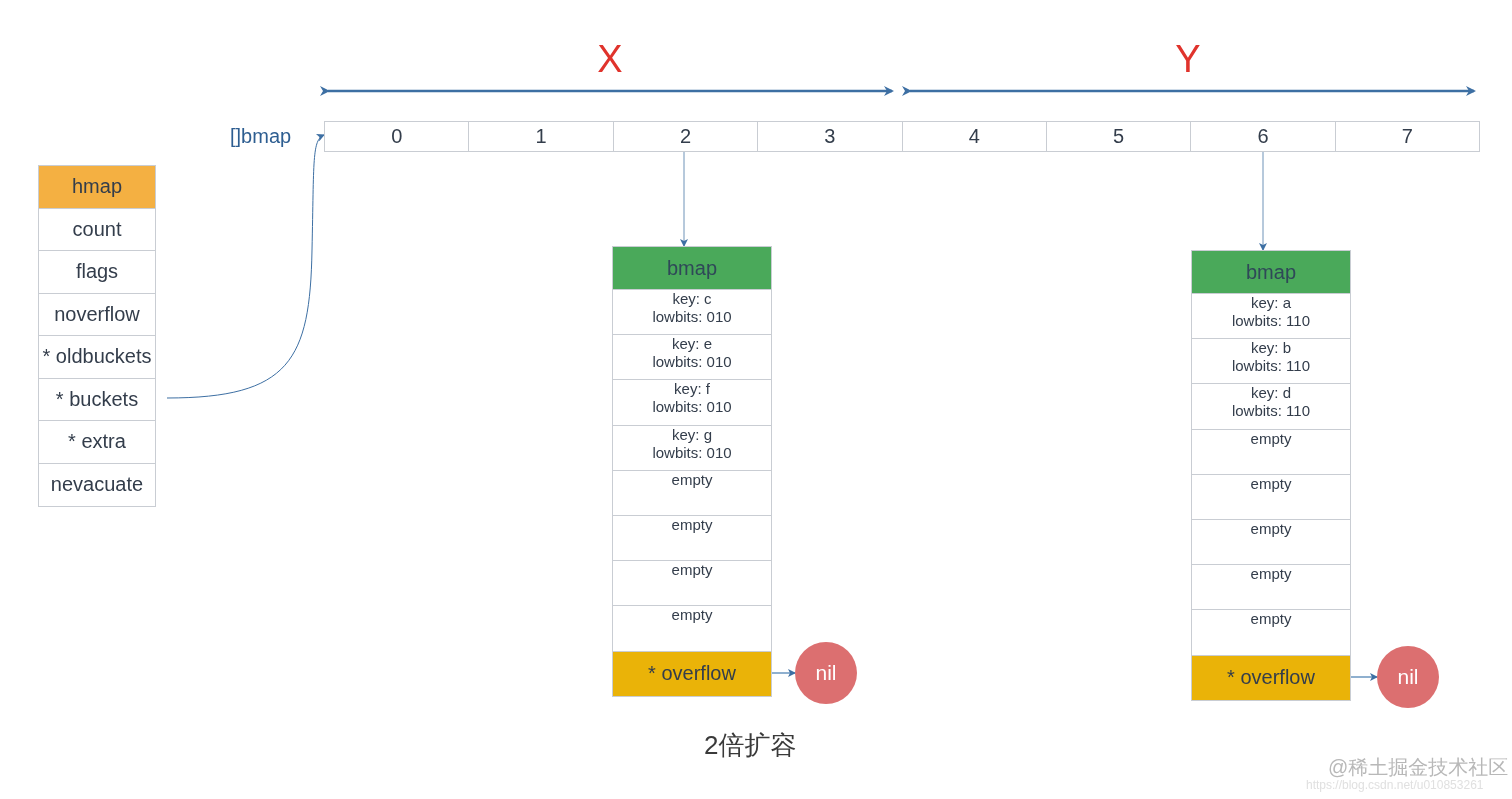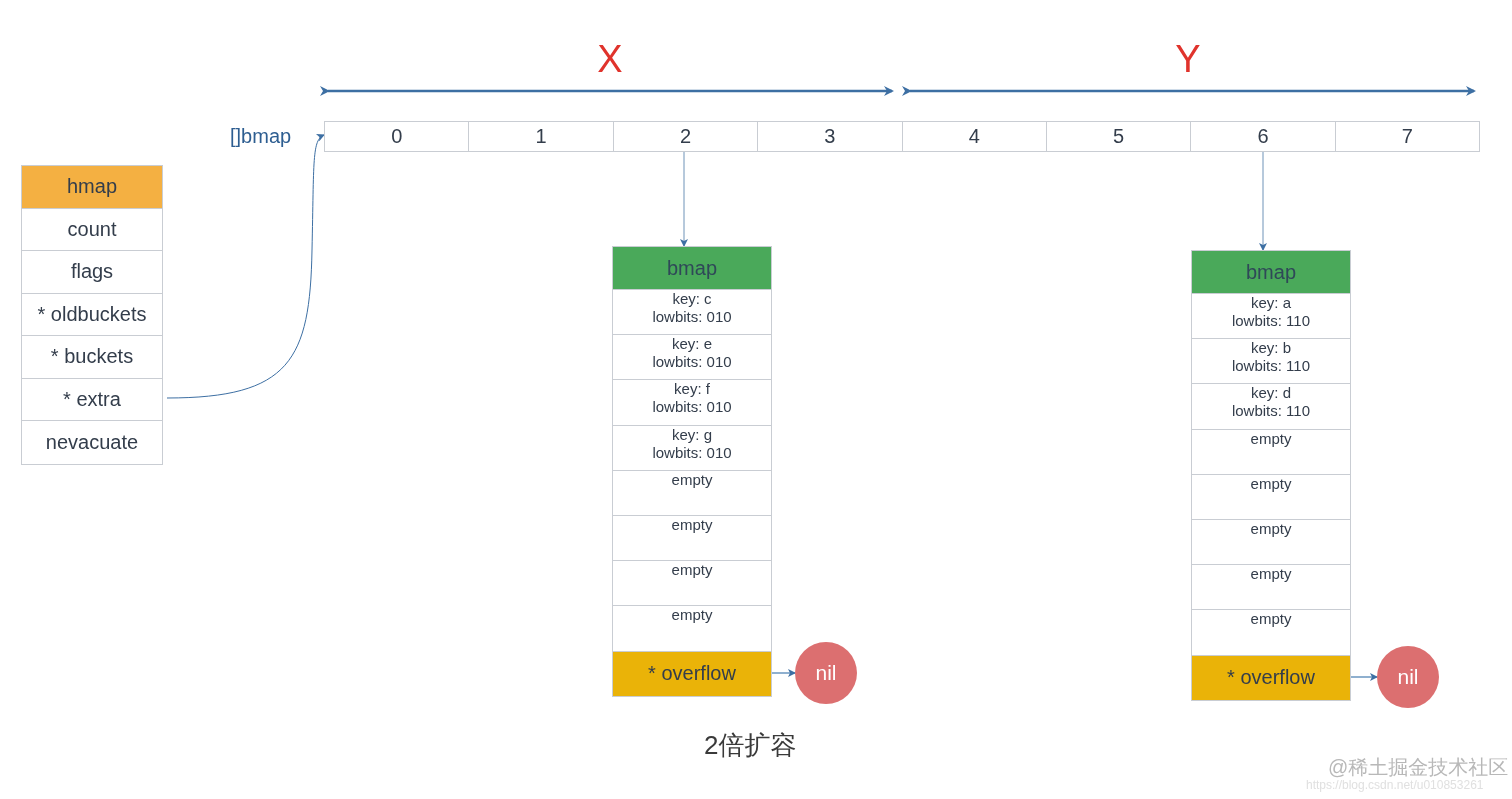--- a/index.html
+++ b/index.html
@@ -3,21 +3,21 @@
 <meta charset="utf-8">
 <style>
   html, body { margin:0; padding:0; background:#ffffff; }
   body { width:1512px; height:799px; position:relative; overflow:hidden; font-family:"Liberation Sans", sans-serif; color:#333d4b; }
   svg.wires { position:absolute; left:0; top:0; }
   .label-xy { position:absolute; color:#e0332c; font-size:38px; text-align:center; width:60px; }
   .array-label { position:absolute; left:230px; top:125px; font-size:20px; color:#2e5e91; }
   .array { position:absolute; left:324px; top:121px; width:1156px; height:31px; display:flex; border:1px solid #c9cdd3; box-sizing:border-box; }
   .array .cell { flex:1; border-right:1px solid #c9cdd3; display:flex; align-items:center; justify-content:center; font-size:20px; color:#333d4b; }
   .array .cell:last-child { border-right:none; }
-  .hmap { position:absolute; left:21px; top:165px; width:142px; border:1px solid #c9cdd3; box-sizing:border-box; }
+  .hmap { position:absolute; left:38px; top:165px; width:118px; border:1px solid #c9cdd3; box-sizing:border-box; }
   .hmap .row { height:42.5px; display:flex; align-items:center; justify-content:center; font-size:20px; border-bottom:1px solid #c9cdd3; box-sizing:border-box; background:#fff; }
   .hmap .row:last-child { border-bottom:none; }
   .hmap .row.header { background:#f4b042; }
   .hmap .row.hl { background:#d3d8d4; }
   .bucket { position:absolute; width:160px; box-sizing:border-box; border:1px solid #c9cdd3; }
   .bucket .head { height:42px; background:#4aa95a; display:flex; align-items:center; justify-content:center; font-size:20px; color:#2f4858; }
   .bucket .slot { height:45.2px; border-top:1px solid #c9cdd3; display:flex; flex-direction:column; align-items:center; justify-content:flex-start; font-size:15px; line-height:18px; background:#fff; box-sizing:border-box; }
   .bucket .ovf { height:45px; background:#eab308; display:flex; align-items:center; justify-content:center; font-size:20px; border-top:1px solid #c9cdd3; box-sizing:border-box; }
   .nil { position:absolute; width:62px; height:62px; border-radius:50%; background:#dc6f70; color:#fff; display:flex; align-items:center; justify-content:center; font-size:21px; }
   .caption { position:absolute; left:704px; top:728px; font-size:26px; color:#3a3a3a; }
@@ -63,20 +63,21 @@
   <div class="cell">4</div>
   <div class="cell">5</div>
   <div class="cell">6</div>
   <div class="cell">7</div>
 </div>
 
 <div class="hmap">
   <div class="row header">hmap</div>
   <div class="row">count</div>
   <div class="row">flags</div>
+  <div class="row">noverflow</div>
   <div class="row">* oldbuckets</div>
   <div class="row">* buckets</div>
   <div class="row">* extra</div>
   <div class="row">nevacuate</div>
 </div>
 
 <div class="bucket" style="left:612px; top:246px;">
   <div class="head">bmap</div>
   <div class="slot">
       <span>key: c</span>

